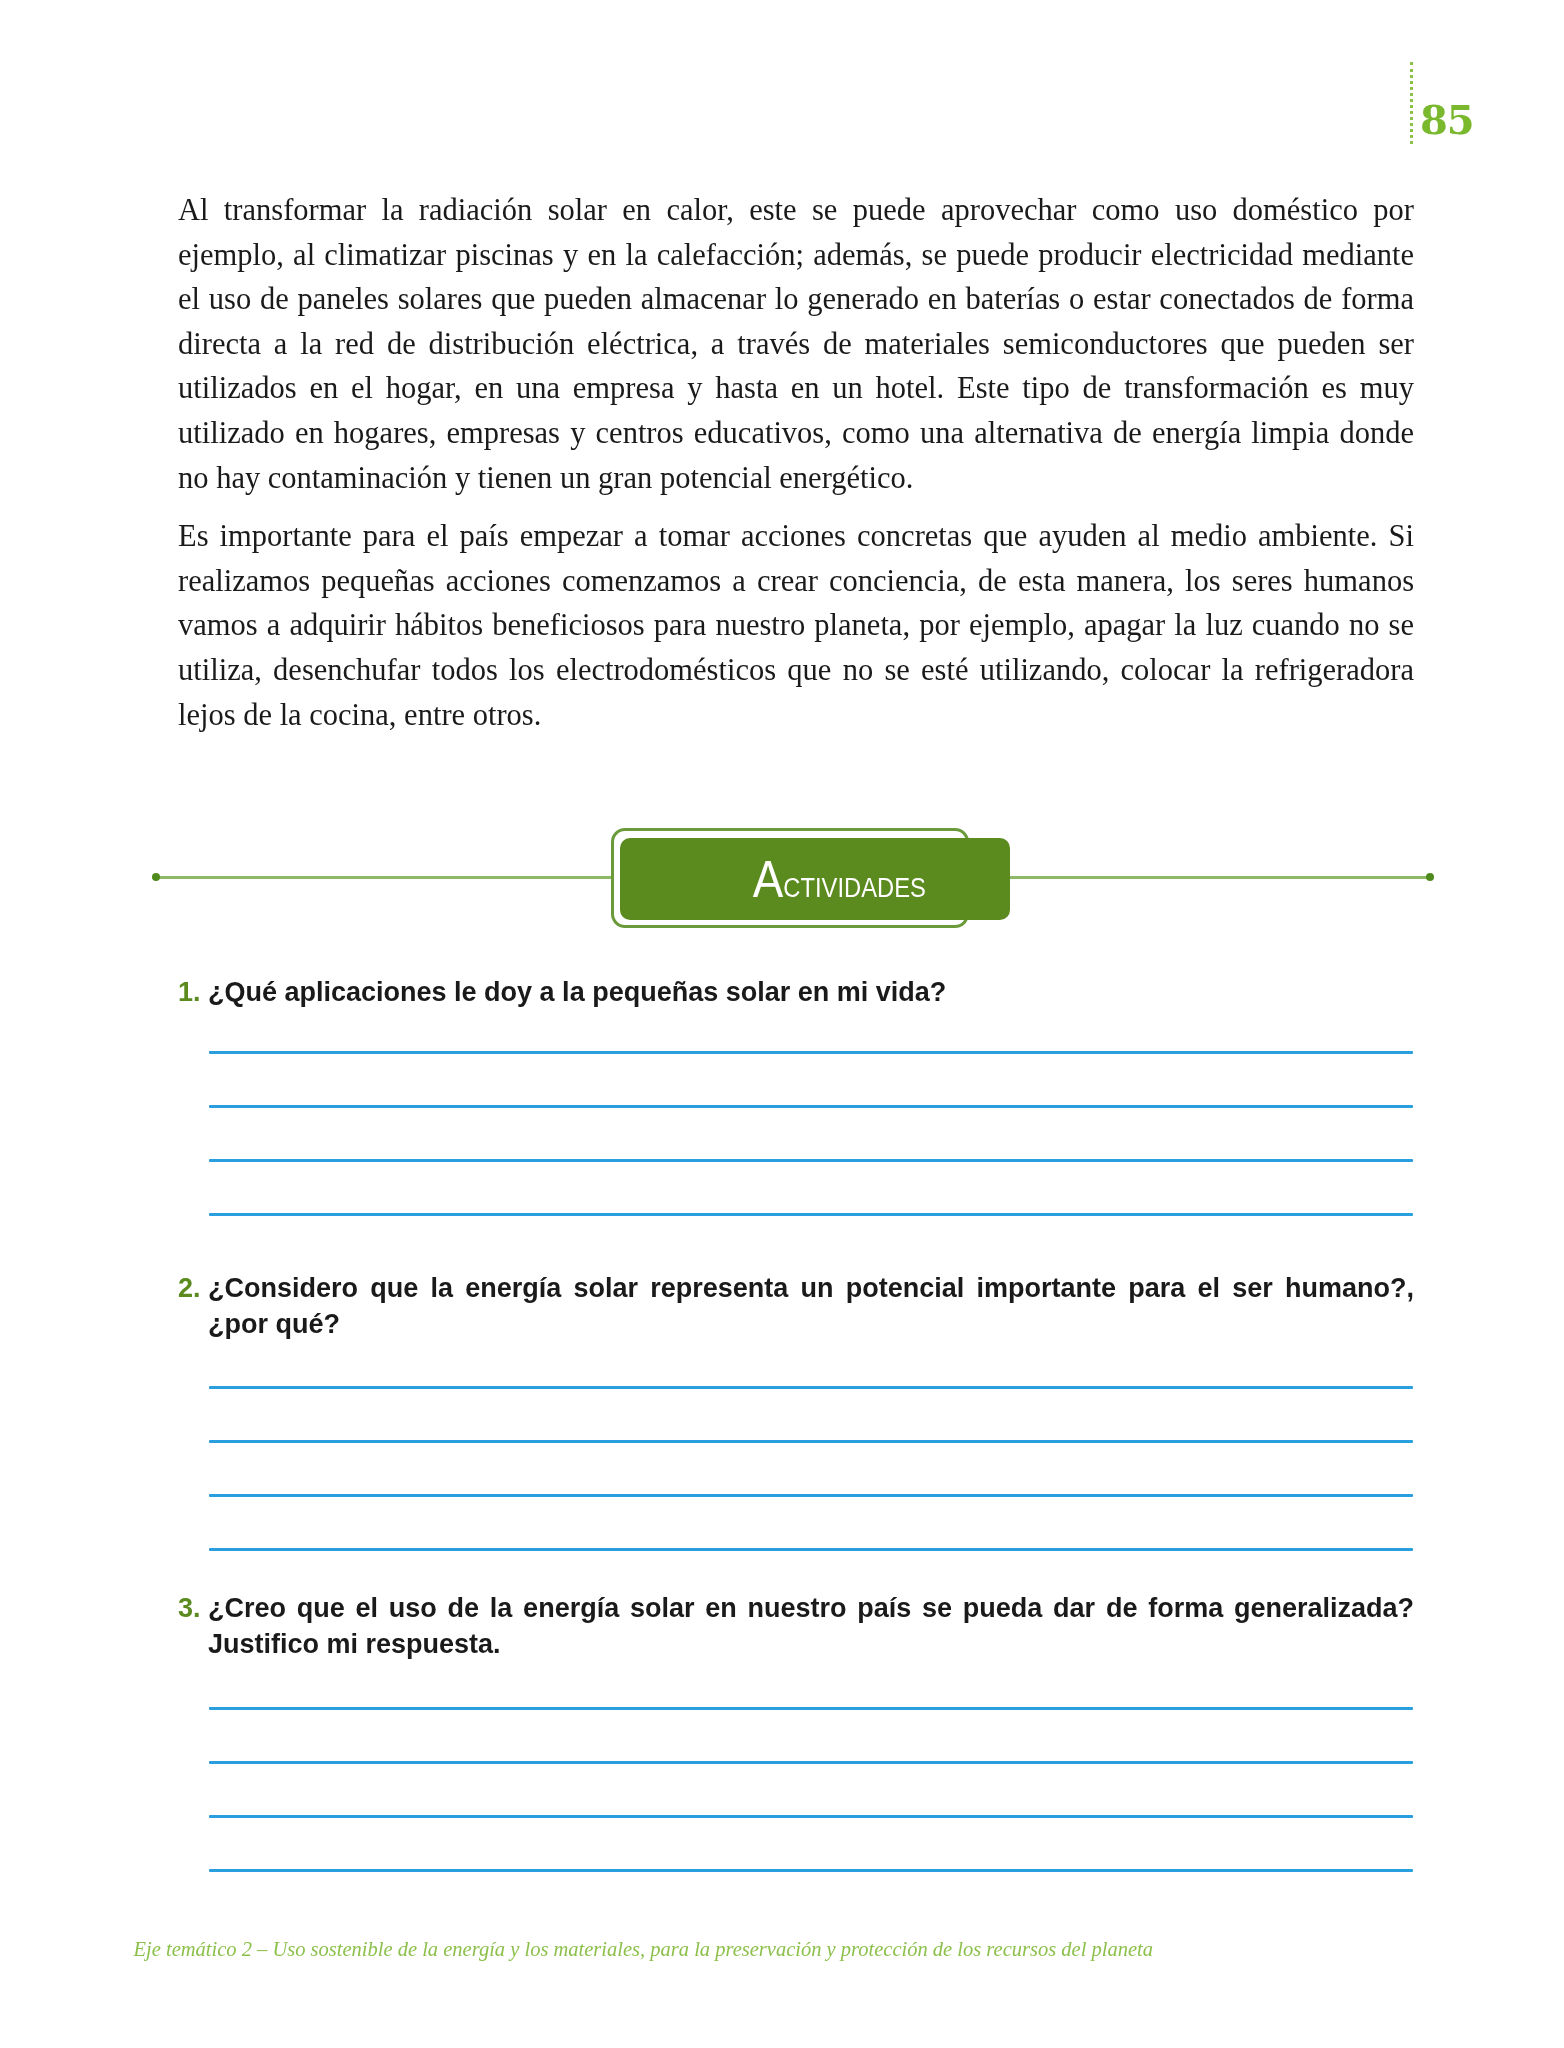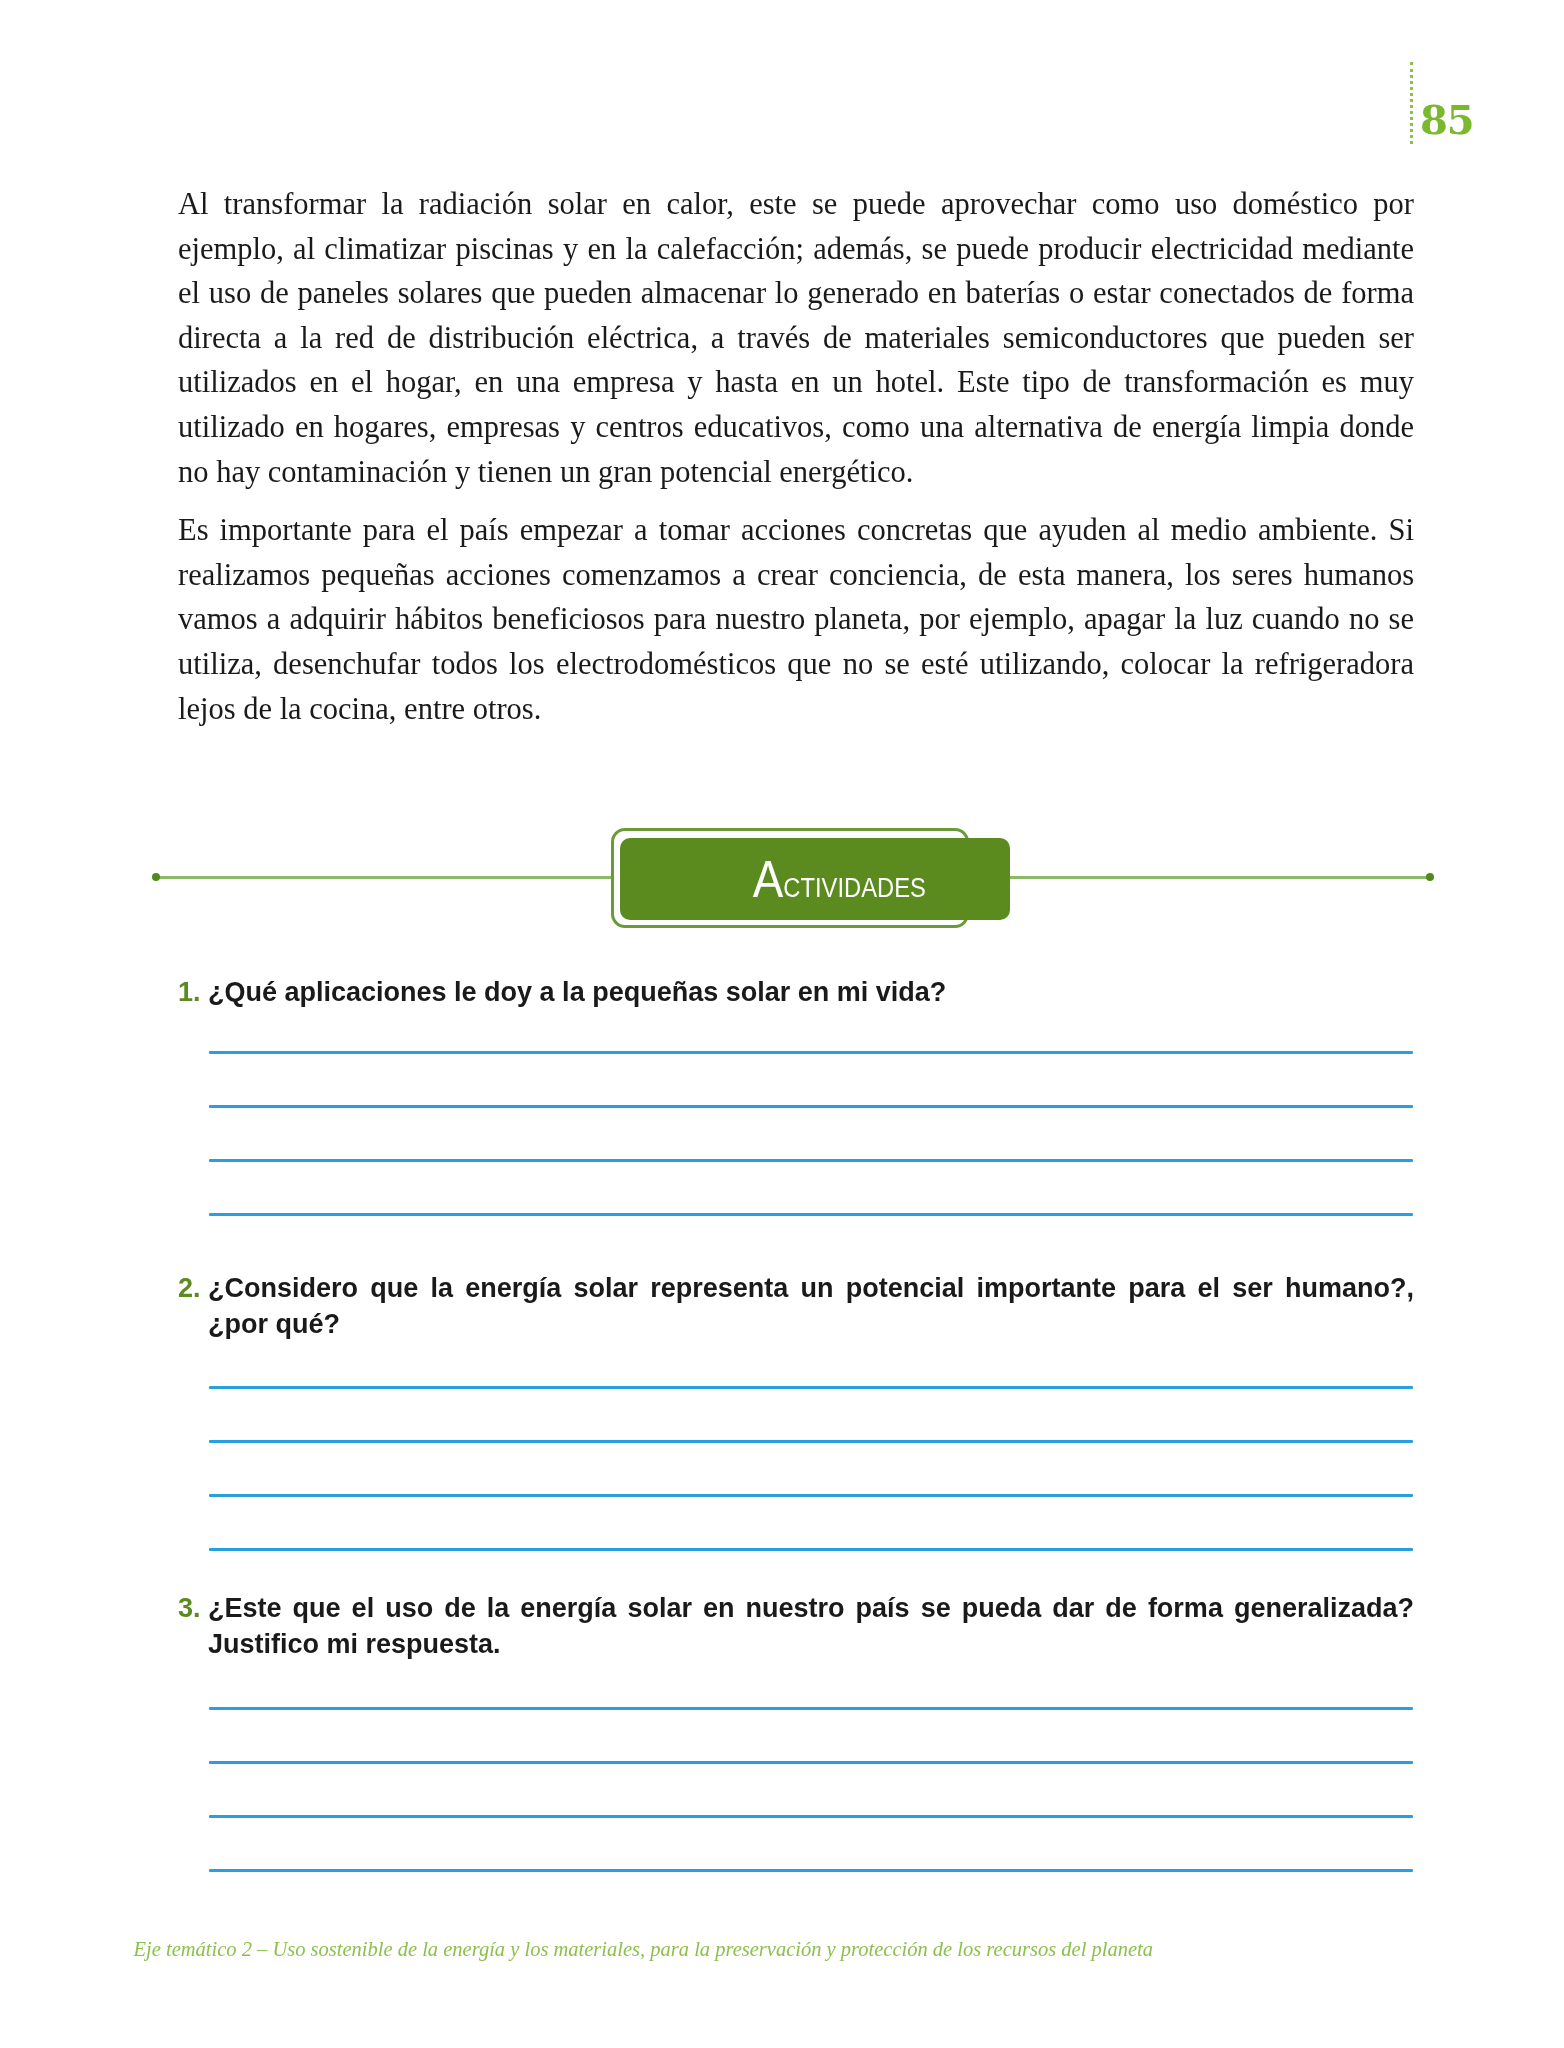--- a/index.html
+++ b/index.html
@@ -18,21 +18,21 @@
     color: #7ab82e; letter-spacing: -1px;
   }
 
   
   .body-text {
     position: absolute; left: 178px; top: 180px; width: 1236px;
     font-family: "Liberation Serif", "DejaVu Serif", serif;
     font-size: 30.5px; line-height: 44.6px; color: #1a1a1a;
     text-align: justify; hyphens: manual;
   }
-  .body-text p { margin: 2px 0 14px 0; }
+  .body-text p { margin: 8px 0 14px 0; }
 
   
   .act-rule {
     position: absolute; left: 156px; top: 876px; width: 1274px; height: 3px;
     background: #8db866;
   }
   .act-dot { position: absolute; top: 873px; width: 8px; height: 8px; border-radius: 50%; background: #4f8a1c; }
   .act-dot.left { left: 152px; }
   .act-dot.right { left: 1426px; }
   .act-box-outer {
@@ -108,21 +108,21 @@
     <span class="q-num">2.</span>
     <div class="q-body">¿Considero que la energía solar representa un potencial importante para el ser humano?, ¿por qué?</div>
   </div>
   <div class="answer-line" style="top:1386px;"></div>
   <div class="answer-line" style="top:1440px;"></div>
   <div class="answer-line" style="top:1494px;"></div>
   <div class="answer-line" style="top:1548px;"></div>
 
   <div class="question" style="top:1590px;">
     <span class="q-num">3.</span>
-    <div class="q-body">¿Este que el uso de la energía solar en nuestro país se pueda dar de forma generalizada? Justifico mi respuesta.</div>
+    <div class="q-body">¿Creo que el uso de la energía solar en nuestro país se pueda dar de forma generalizada? Justifico mi respuesta.</div>
   </div>
   <div class="answer-line" style="top:1707px;"></div>
   <div class="answer-line" style="top:1761px;"></div>
   <div class="answer-line" style="top:1815px;"></div>
   <div class="answer-line" style="top:1869px;"></div>
 
   <div class="footer">Eje temático 2 – Uso sostenible de la energía y los materiales, para la preservación y protección de los recursos del planeta</div>
 </div>
 
 </body></html>

